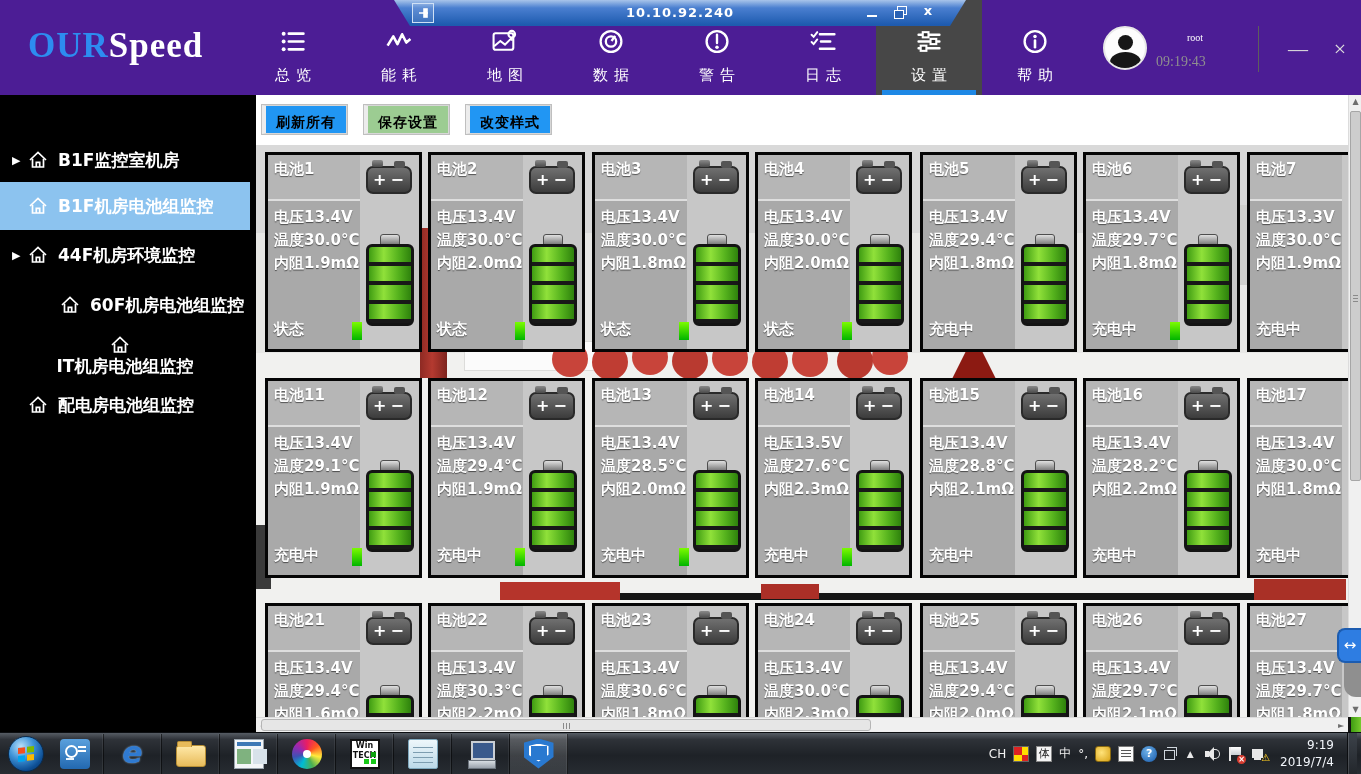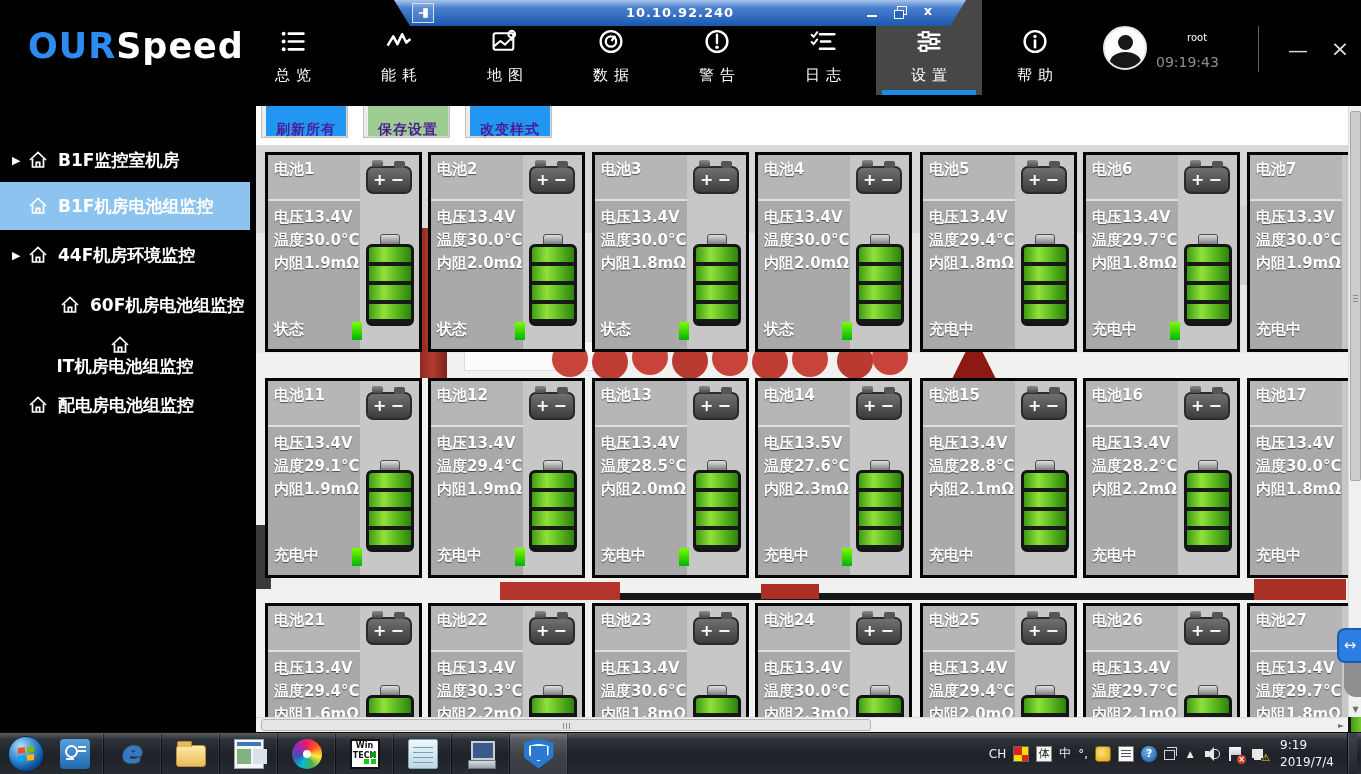--- a/index.html
+++ b/index.html
@@ -1,21 +1,21 @@
 <!DOCTYPE html>
 <html><head>
 <meta charset="utf-8">
 <style>
   * { margin:0; padding:0; box-sizing:border-box; }
   html,body { width:1361px; height:774px; overflow:hidden; background:#000;
     font-family:"DejaVu Sans","Liberation Sans",sans-serif; }
   #stage { position:relative; width:1361px; height:774px; overflow:hidden; background:#2d2d2d; }
 
   
-  #header { position:absolute; left:0; top:0; width:1361px; height:106px; background:#000000; z-index:30; }
+  #header { position:absolute; left:0; top:0; width:1361px; height:95px; background:#4c1d95; z-index:30;font-family:Liberation Serif, serif; }
   #logo { position:absolute; left:28px; top:26px; font-size:35px; font-weight:bold; letter-spacing:1px; }
   #logo .lp { color:#2d8cf0; } #logo .ls { color:#ffffff; }
   #nav { position:absolute; left:240px; top:0; height:95px; display:flex; }
   .nav-item { position:relative; width:106px; height:95px; cursor:pointer; }
   .nav-item.active { background:#474747; }
   .nav-item.active::after { content:""; position:absolute; left:6px; right:6px; bottom:0; height:5px; background:#1e88e5; }
   .nav-icon { position:absolute; left:50%; top:28px; transform:translateX(-50%); width:27px; height:27px; }
   .nav-icon svg { width:27px; height:27px; display:block; }
   .nav-label { position:absolute; left:0; right:0; top:66px; text-align:center; color:#fff; font-size:15px; letter-spacing:6px; text-indent:6px; white-space:nowrap; }
   
@@ -48,21 +48,21 @@
   .side-item.selected { background:#8cc3ef; height:48px; }
   .side-arrow { width:16px; margin-left:12px; font-size:11px; color:#fff; }
   .side-home { width:22px; height:20px; margin-right:8px; }
   .side-home svg { width:20px; height:20px; display:block; }
 
   
   #main { position:absolute; left:256px; top:95px; width:1105px; height:637px; background:#fff; overflow:hidden; z-index:10; }
 
   
   #toolbar { position:absolute; left:0; top:0; width:100%; height:50px; }
-  .tb-btn { position:absolute; top:10px; height:29px; padding:15px 10px; font-size:14px; font-weight:bold; color:#4c1d95; border:1px solid #d7d7d7; border-left:4px solid #ececec; box-shadow:0 0 0 1px #bfbfbf; cursor:pointer; font-family:inherit; letter-spacing:1px; }
+  .tb-btn { position:absolute; top:10px; height:29px; padding:8px 10px; font-size:14px; font-weight:bold; color:#000000; border:1px solid #d7d7d7; border-left:4px solid #ececec; box-shadow:0 0 0 1px #bfbfbf; cursor:pointer; font-family:inherit; letter-spacing:1px; }
   .tb-btn.blue { background:#2196f3; }
   .tb-btn.green { background:#9ccc92; }
 
   
   #scene { position:absolute; left:0; top:50px; width:1105px; height:587px; }
   .sc { position:absolute; }
   .sc-top { left:0; top:0; width:1105px; height:88px; background:#d9d9d9; }
   .sc-mid { left:0; top:88px; width:1105px; height:120px; background:#e7e7e5; }
   .sc-floor { left:0; top:208px; width:1105px; height:379px; background:#f1f1ef; }
   .sc-wall-r { left:890px; top:60px; width:215px; height:80px; background:#cfcfcd; }
@@ -161,21 +161,21 @@
   .ti-uparrow { color:#e8e8e8; font-size:9px; line-height:16px; text-align:center; }
   .ti-volume::before { content:""; position:absolute; left:0; top:5px; width:4px; height:6px; background:#e8e8e8; }
   .ti-volume::after { content:""; position:absolute; left:2px; top:1px; border-top:7px solid transparent; border-bottom:7px solid transparent; border-right:7px solid #e8e8e8; }
   .ti-volume i { position:absolute; right:1px; top:3px; width:6px; height:10px; border:1.5px solid #e8e8e8; border-left:none; border-radius:0 7px 7px 0; }
   .ti-flag::before { content:""; position:absolute; left:1px; top:1px; width:2px; height:14px; background:#e8e8e8; }
   .ti-flag::after { content:""; position:absolute; left:3px; top:1px; width:10px; height:8px; background:linear-gradient(#fdfdfd,#c9ced3); }
   .ti-flag b { position:absolute; right:-2px; bottom:-2px; width:9px; height:9px; border-radius:50%; background:#d63b2f; color:#fff; font-size:8px; line-height:9px; text-align:center; }
   .ti-net::before { content:""; position:absolute; left:1px; top:3px; width:11px; height:9px; background:#e8e8e8; }
   .ti-net::after { content:""; position:absolute; left:3px; top:12px; width:7px; height:2px; background:#e8e8e8; }
   .ti-net b { position:absolute; right:-3px; bottom:-1px; color:#ffce21; font-size:10px; line-height:10px; font-style:normal; }
-  #clock { color:#f2f6fb; font-size:12px; text-align:left; line-height:1.35; padding:0 6px; cursor:pointer; }
+  #clock { color:#f2f6fb; font-size:12px; text-align:right; line-height:1.35; padding:0 6px; cursor:pointer; }
   #show-desktop { width:10px; height:42px; border-left:1px solid #0c0e11; box-shadow:inset 1px 0 0 rgba(255,255,255,.15); background:linear-gradient(180deg,#3c424a,#22262b); cursor:pointer; }
 </style>
 </head>
 <body>
 
 <div id="stage">
 
   <div id="header">
     <div id="logo"><span class="lp">OUR</span><span class="ls">Speed</span></div>
     <div id="nav">

